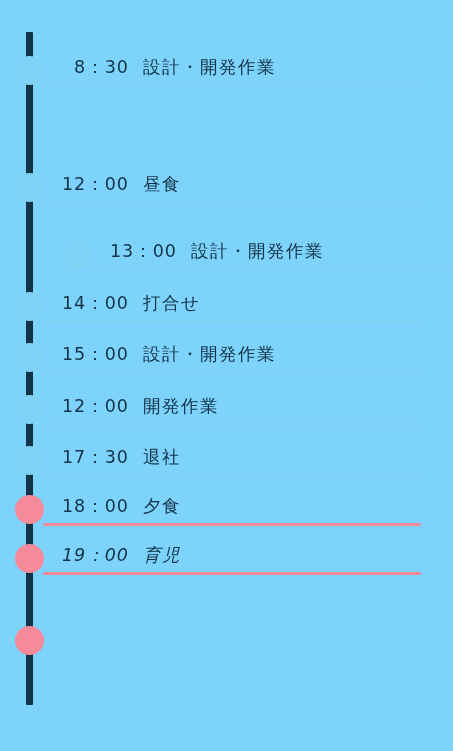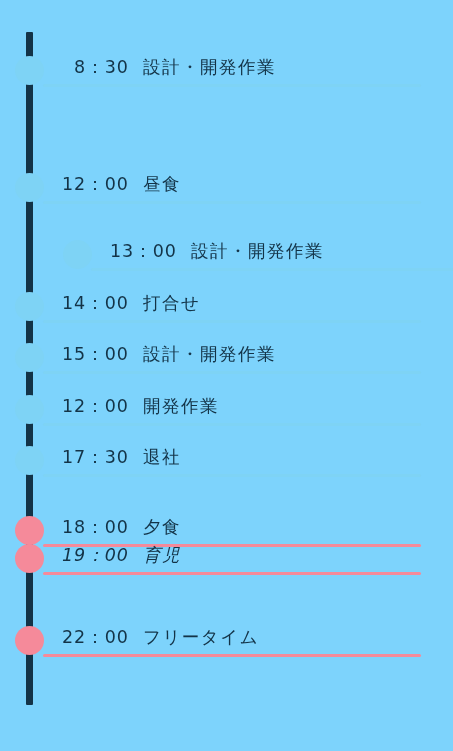--- a/index.html
+++ b/index.html
@@ -135,35 +135,31 @@
           <div class="tl-rule blue"></div>
         </div>
       </div>
       <div class="tl-item" style="top: 442px;">
         <div class="tl-dot blue"></div>
         <div class="tl-body">
           <div class="tl-text"><span class="tl-time">17：30</span><span class="tl-label">退社</span></div>
           <div class="tl-rule blue"></div>
         </div>
       </div>
-      <div class="tl-item" style="top: 512px;">
+      <div class="tl-item" style="top: 491px;">
         <div class="tl-dot pink"></div>
         <div class="tl-body">
           <div class="tl-text"><span class="tl-time">18：00</span><span class="tl-label">夕食</span></div>
           <div class="tl-rule pink"></div>
         </div>
       </div>
       <div class="tl-item" style="top: 540px; font-style: italic;">
         <div class="tl-dot pink"></div>
         <div class="tl-body">
           <div class="tl-text"><span class="tl-time">19：00</span><span class="tl-label">育児</span></div>
           <div class="tl-rule pink"></div>
         </div>
       </div>
       <div class="tl-item" style="top: 622px;">
         <div class="tl-dot pink"></div>
-        <div class="tl-body">
-          <div class="tl-text"><span class="tl-time">22：00</span><span class="tl-label">フリータイム</span></div>
-          <div class="tl-rule pink"></div>
-        </div>
       </div>
     </div>
 </div>
 
 </body></html>

